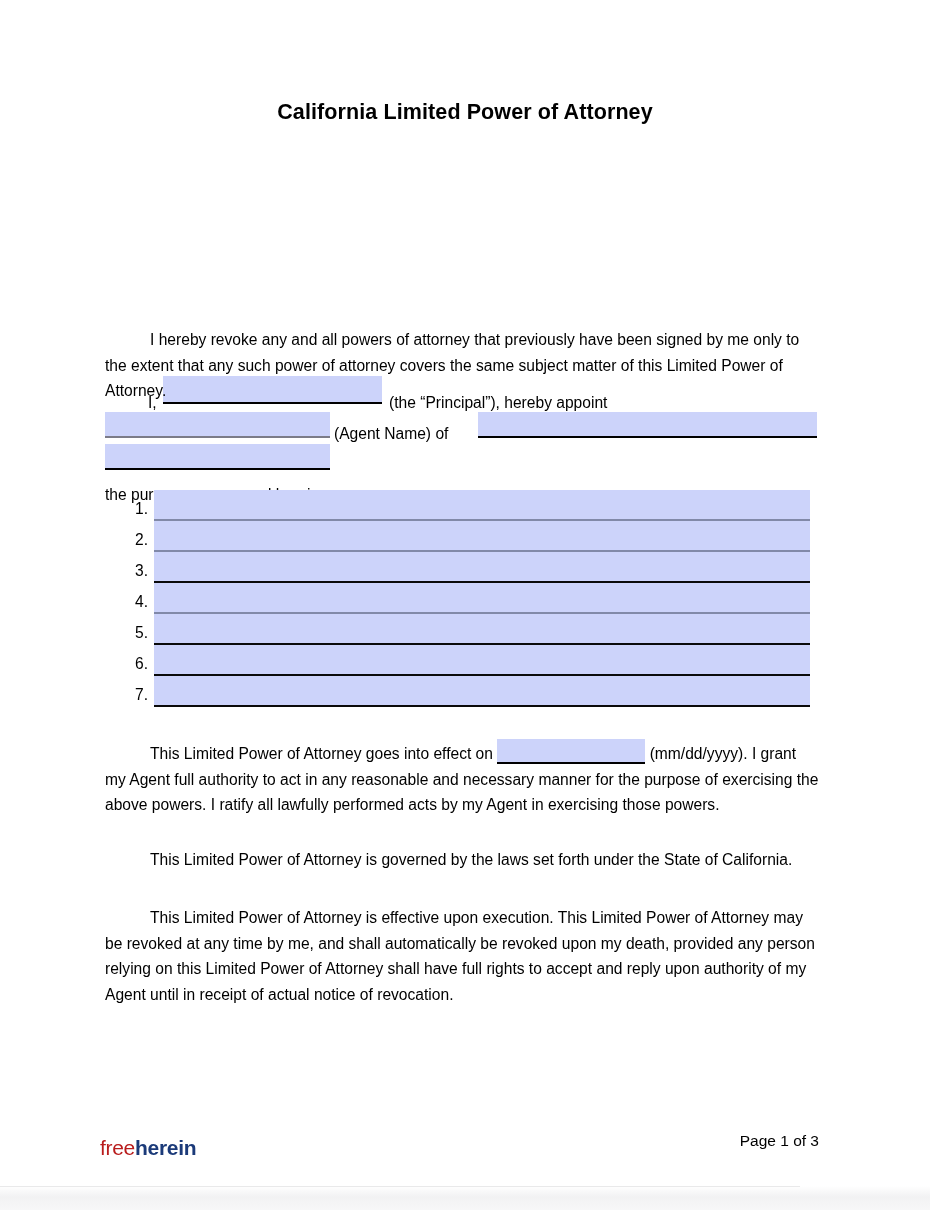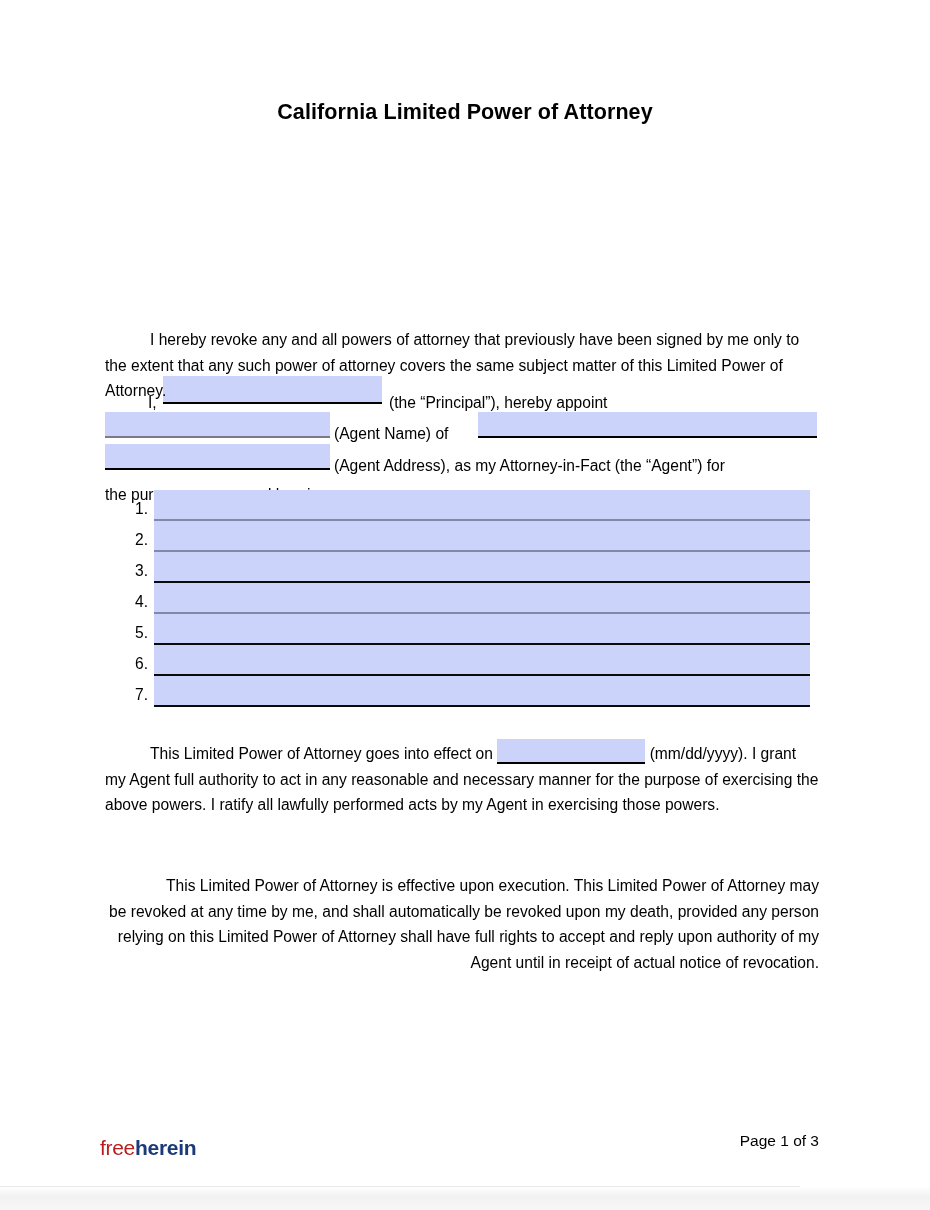--- a/index.html
+++ b/index.html
@@ -164,21 +164,21 @@
     display: inline-block;
     width: 148px;
     height: 25px;
     background: #ccd3fa;
     border-bottom: 2.4px solid #000000;
     vertical-align: baseline;
     margin-bottom: -5px;
   }
 
   .p-gov   { position: absolute; left: 105px; top: 847px; width: 714px; }
-  .p-effex { position: absolute; left: 105px; top: 873px; width: 714px; text-align: right; }
+  .p-effex { position: absolute; left: 105px; top: 905px; width: 714px; }
 
   
   .footer-logo {
     position: absolute;
     left: 100px; top: 1136px;
     font-size: 21px;
     font-weight: bold;
     letter-spacing: -0.3px;
   }
   .logo-free  { color: #b91c1c; font-weight: normal; }
@@ -208,21 +208,20 @@
     <span class="open-line after-principal">(the “Principal”), hereby appoint</span>
 
     <span class="fld-agent-name"></span>
 
     <span class="open-line agent-name-label">(Agent Name) of</span>
 
     <span class="fld-agent-of"></span>
 
     <span class="fld-agent-addr"></span>
 
-    <span class="open-line agent-addr-label">(Agent Address), as my Attorney-in-Fact (the “Agent”) for</span>
 
     <span class="open-line open-tail">the purposes expressed herein.</span>
   </div>
 
   <p class="body-block para p-revoke">I hereby revoke any and all powers of attorney that previously have been signed by me only to the extent that any such power of attorney covers the same subject matter of this Limited Power of Attorney.</p>
 
 
   <div class="num-list">
 
     <div class="num-row">
@@ -260,20 +259,21 @@
       <span class="num-fld dark"></span>
     </div>
   </div>
 
   <p class="body-block para p-effective">
     <span>This Limited Power of Attorney goes into effect on</span>
     <span class="fld-date"></span>
     <span>(mm/dd/yyyy). I grant my Agent full authority to act in any reasonable and necessary manner for the purpose of exercising the above powers. I ratify all lawfully performed acts by my Agent in exercising those powers.</span>
   </p>
 
+  <p class="body-block para p-gov">This Limited Power of Attorney is governed by the laws set forth under the State of California.</p>
 
   <p class="body-block para p-effex">This Limited Power of Attorney is effective upon execution. This Limited Power of Attorney may be revoked at any time by me, and shall automatically be revoked upon my death, provided any person relying on this Limited Power of Attorney shall have full rights to accept and reply upon authority of my Agent until in receipt of actual notice of revocation.</p>
 
   <div class="footer-logo">
     <span class="logo-free">free</span><span class="logo-forms">herein</span>
   </div>
 
   <div class="footer-page">Page 1 of 3</div>
 
 </div>

